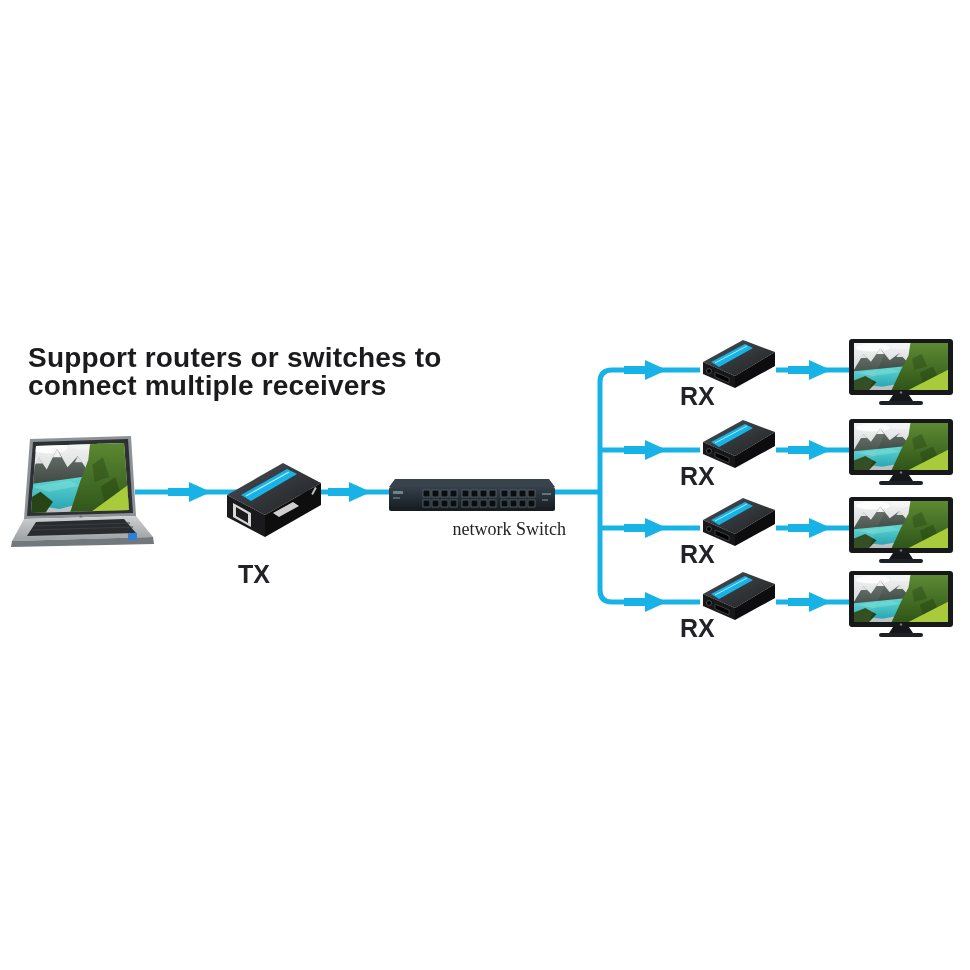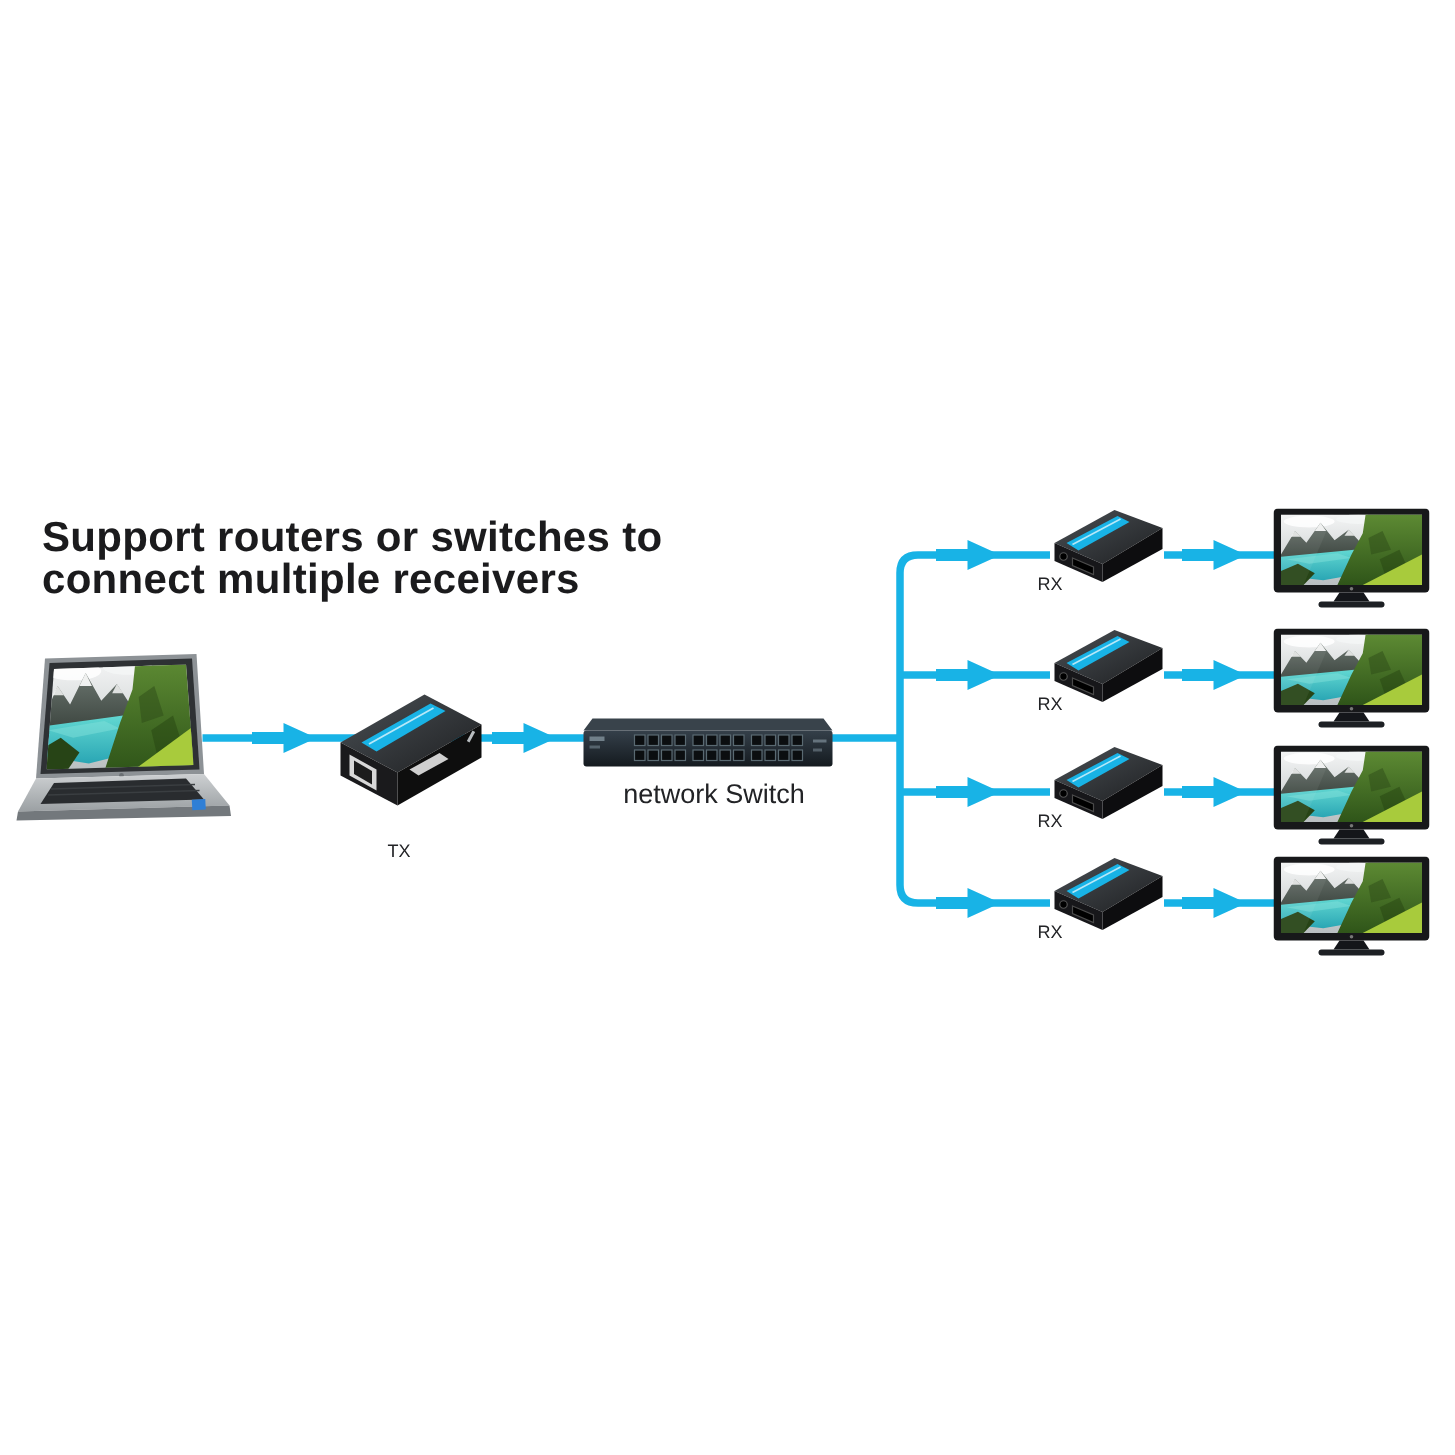--- a/index.html
+++ b/index.html
@@ -5,22 +5,22 @@
   html,body{margin:0;padding:0;background:#ffffff;}
   .canvas{position:relative;width:970px;height:970px;background:#ffffff;overflow:hidden;
           font-family:"Liberation Sans", sans-serif;}
   .title{position:absolute;left:28px;top:344px;font-weight:bold;font-size:28px;line-height:28px;
          color:var(--color-title,#1b1b1d);letter-spacing:0.2px;}
   .title span{display:block;}
   .wires{position:absolute;left:0;top:0;}
   .wire{stroke:var(--color-connector,#18b3e6);stroke-width:5;fill:none;}
   .arrowhead{fill:var(--color-connector,#18b3e6);}
   .device{position:absolute;}
-  .dev-label{position:absolute;font-size:12px;color:var(--color-label,#222326);text-align:center;}
-  .sw-label{position:absolute;font-size:18px;color:var(--color-label,#222326);text-align:center;}
+  .dev-label{position:absolute;font-size:25px;color:var(--color-label,#222326);font-weight:bold;}
+  .sw-label{position:absolute;font-size:18px;color:var(--color-label,#222326);text-align:right;font-family:Liberation Serif, serif;}
   .defs-holder{position:absolute;width:0;height:0;overflow:hidden;}
 </style>
 </head>
 <body>
 
 <div class="canvas">
 
   <svg class="defs-holder" aria-hidden="true">
     <defs>
       <linearGradient id="g-sky" x1="0" y1="0" x2="0" y2="1">

